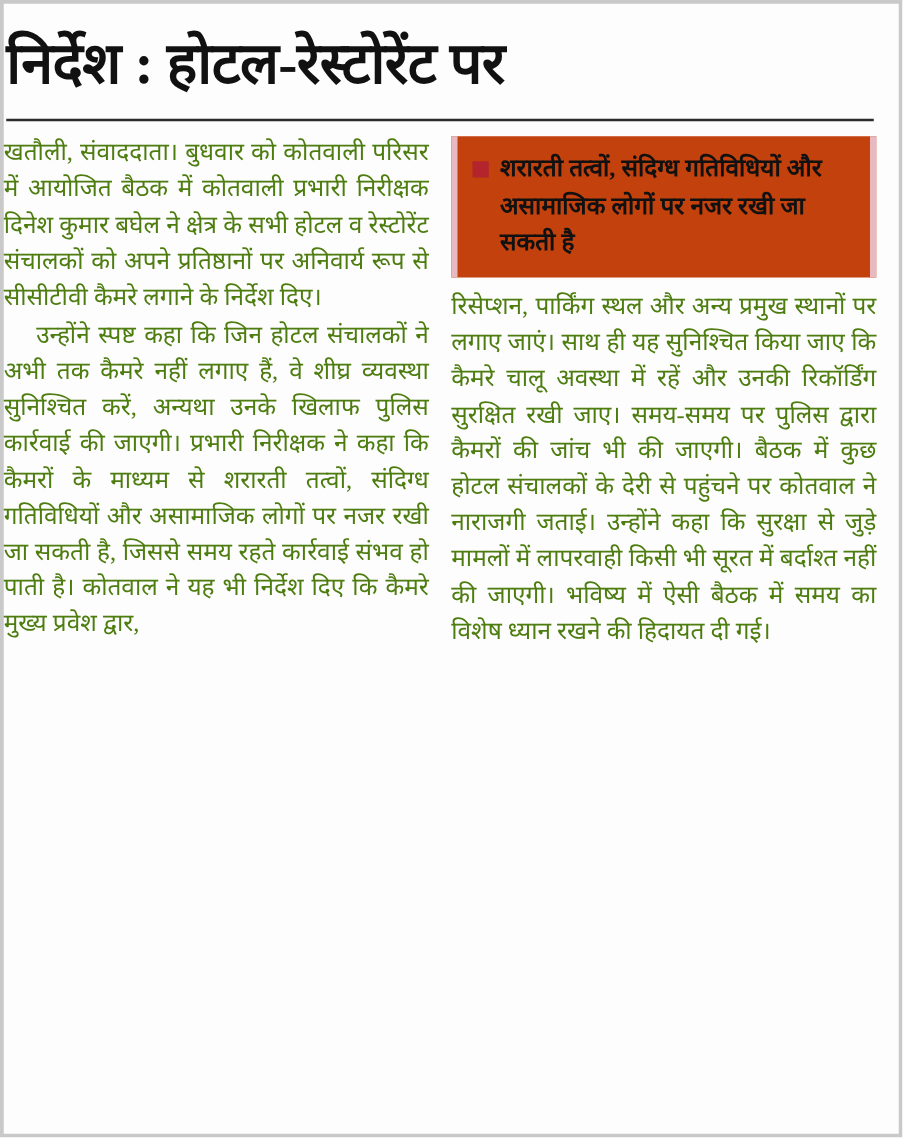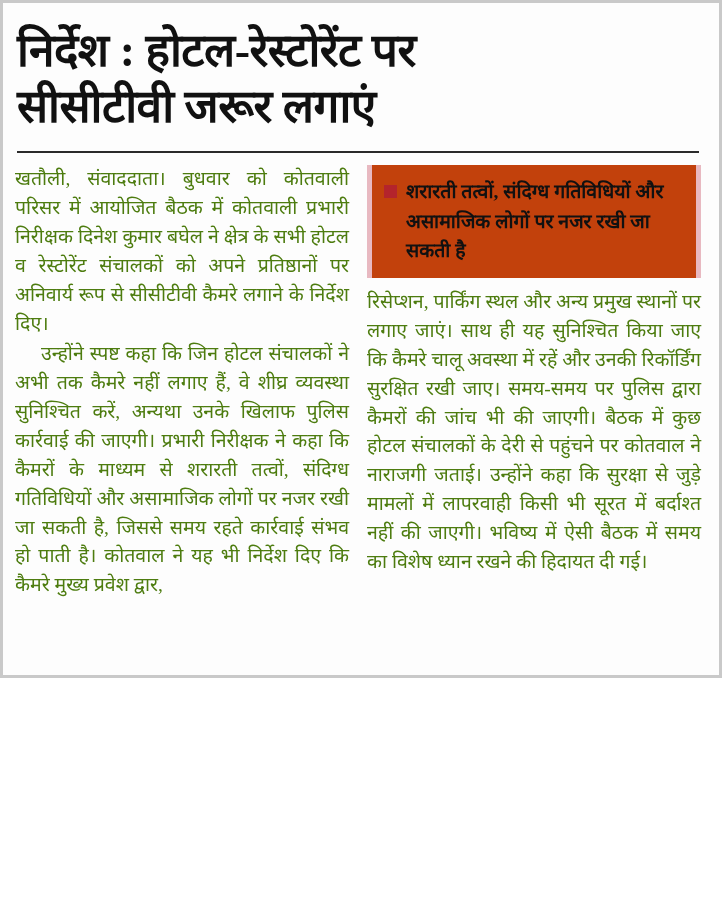--- a/index.html
+++ b/index.html
@@ -8,25 +8,25 @@
     background: #ffffff;
   }
   body {
     width: 722px;
     height: 910px;
     font-family: "Liberation Sans", sans-serif;
   }
   #clipping {
     position: relative;
     width: 722px;
-    height: 678px;
+    height: 910px;
     box-sizing: border-box;
     background: #fdfdfd;
     border: 3px solid #c9c9c9;
-    padding: 14px 18px 10px 12px;
+    padding: 14px 18px 10px 0;
   }
   .headline {
     font-family: "Liberation Serif", serif;
     font-weight: bold;
     color: #111111;
     font-size: 46px;
     line-height: 1.22;
     letter-spacing: -0.5px;
     margin: 6px 0 0 0;
     padding: 0 2px;
@@ -91,21 +91,20 @@
     color: #111111;
   }
 </style>
 </head>
 <body>
 
 <div id="clipping">
 
   <h1 class="headline">
     <span class="l1">निर्देश : होटल-रेस्टोरेंट पर</span>
-    <span class="l2">सीसीटीवी जरूर लगाएं</span>
   </h1>
 
   <div class="rule"></div>
 
   <div class="columns">
 
     <div class="col col-left">
       <p class="body">खतौली, संवाददाता। बुधवार को कोतवाली परिसर में आयोजित बैठक में कोतवाली प्रभारी निरीक्षक दिनेश कुमार बघेल ने क्षेत्र के सभी होटल व रेस्टोरेंट संचालकों को अपने प्रतिष्ठानों पर अनिवार्य रूप से सीसीटीवी कैमरे लगाने के निर्देश दिए।</p>
       <p class="body indent">उन्होंने स्पष्ट कहा कि जिन होटल संचालकों ने अभी तक कैमरे नहीं लगाए हैं, वे शीघ्र व्यवस्था सुनिश्चित करें, अन्यथा उनके खिलाफ पुलिस कार्रवाई की जाएगी। प्रभारी निरीक्षक ने कहा कि कैमरों के माध्यम से शरारती तत्वों, संदिग्ध गतिविधियों और असामाजिक लोगों पर नजर रखी जा सकती है, जिससे समय रहते कार्रवाई संभव हो पाती है। कोतवाल ने यह भी निर्देश दिए कि कैमरे मुख्य प्रवेश द्वार,</p>
     </div>

